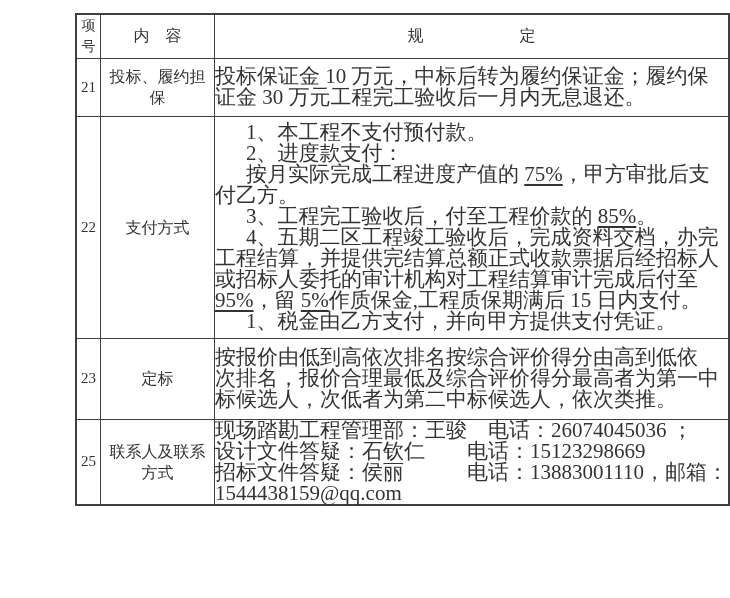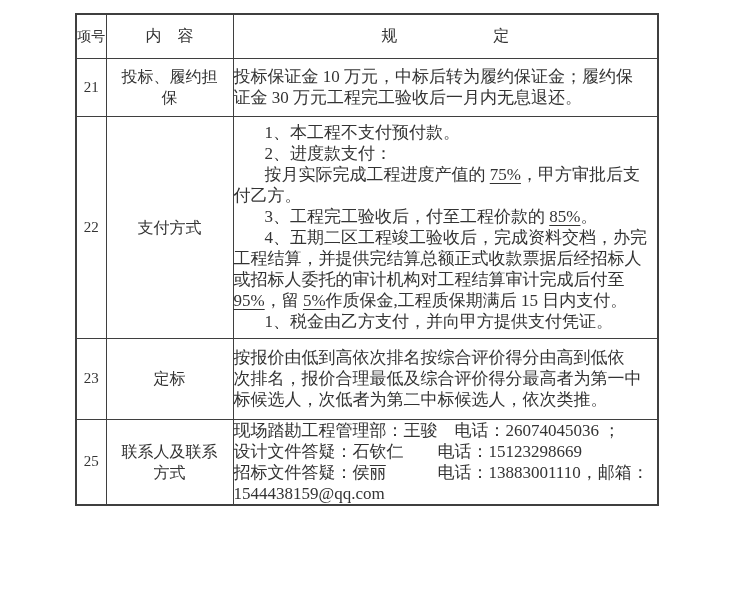--- a/index.html
+++ b/index.html
@@ -40,21 +40,21 @@
     text-align: center; word-break: break-all;
     padding: 0 4px;
   }
   .th-text {
     font-size: 16px; text-align: center;
     white-space: pre;
   }
   .cell-no { text-align: center; font-size: 15px; margin-top: 20px; }
   .cell-content { text-align: center; font-size: 16px; line-height: 21px; }
   .cell-content div { white-space: pre; }
-  .cell-reg { padding: 3px 5px; font-size: 17px; line-height: 21px; }
+  .cell-reg { padding: 3px 5px; font-size: 21px; line-height: 21px; }
   .reg-line { white-space: pre; }
   .reg-line.indent { text-indent: 31px; }
   .u { text-decoration: underline; text-underline-offset: 3px; }
 </style>
 </head>
 <body>
 
 <div class="page">
   <table class="doc-table">
     <colgroup>

